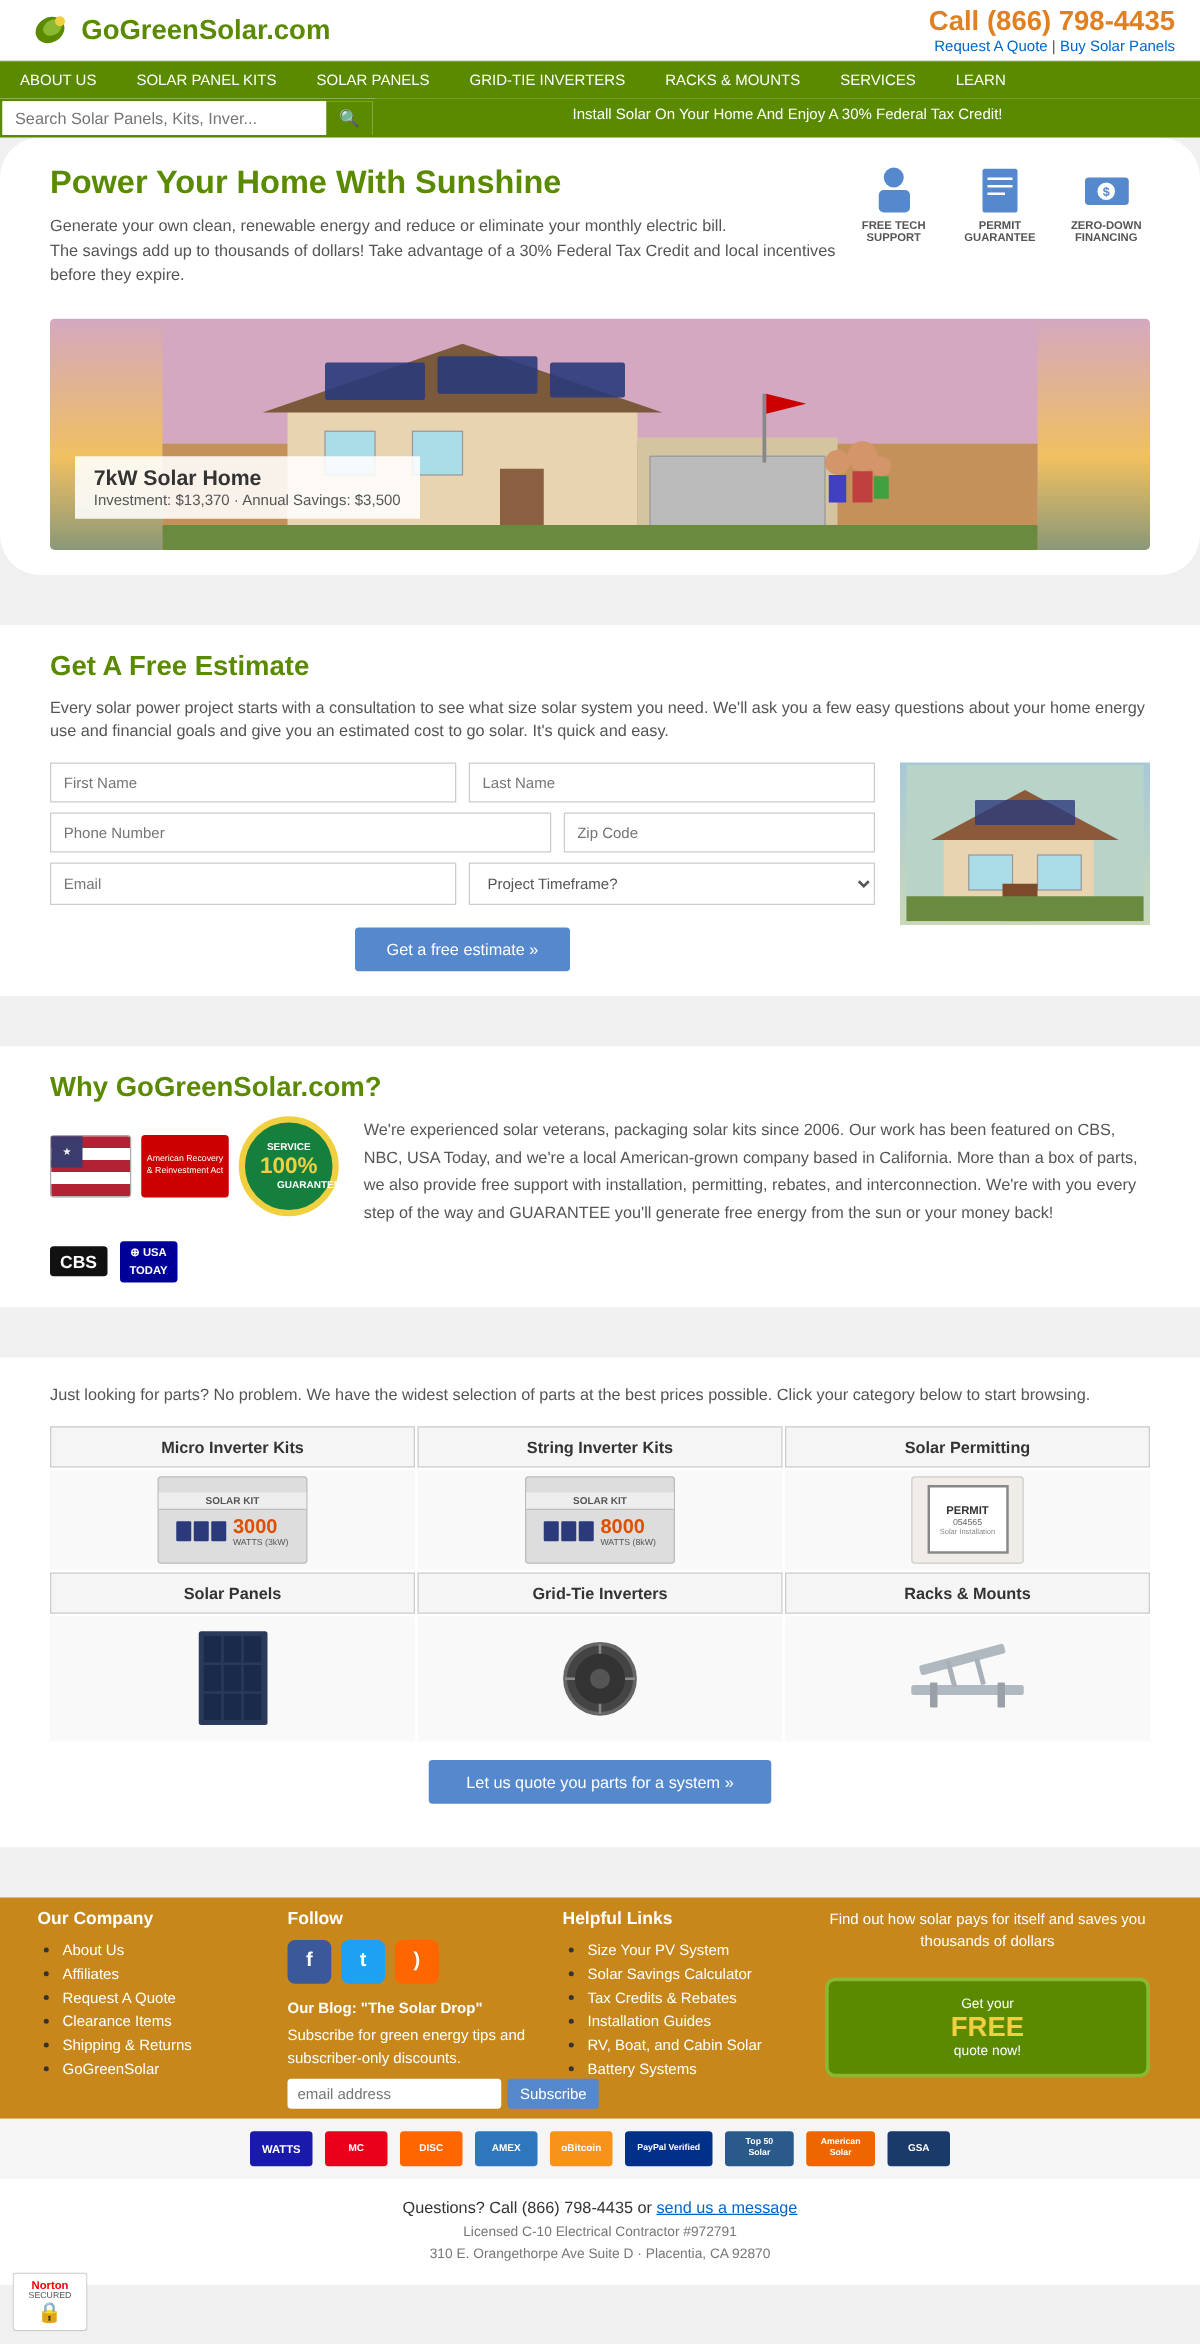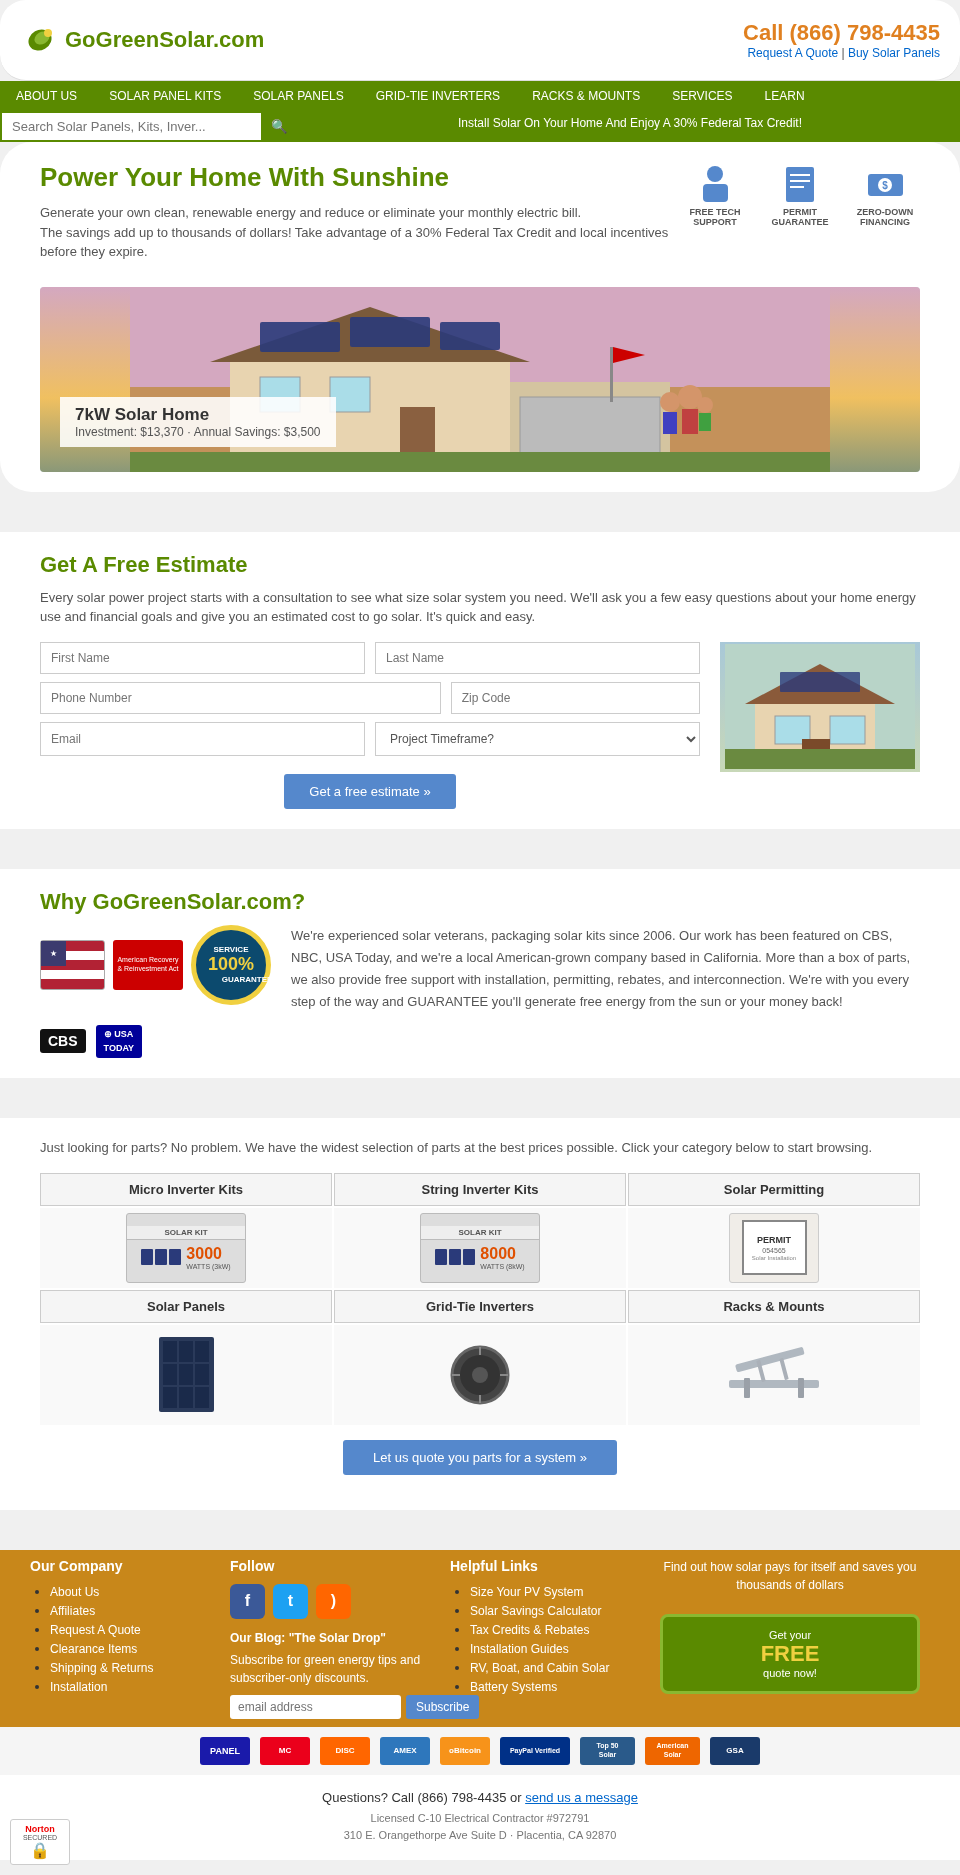--- a/index.html
+++ b/index.html
@@ -1,19 +1,19 @@
 <!DOCTYPE html>
 <html><head>
   <meta charset="utf-8">
   <style>
     * { box-sizing: border-box; margin: 0; padding: 0; }
     body { font-family: Arial, sans-serif; font-size: 13px; background: #f0f0f0; color: #333; width: 960px; }
 
     
-    .header { background: #fff; padding: 20px 20px; display: flex; justify-content: space-between; align-items: center; border-bottom: 1px solid #ddd; border-radius: 26px; }
+    .header { background: #fff; padding: 4px 20px; display: flex; justify-content: space-between; align-items: center; border-bottom: 1px solid #ddd; }
     .logo-area { display: flex; align-items: center; }
     .logo-text { font-size: 22px; font-weight: bold; color: #5a8a00; }
     .logo-leaf { width: 40px; height: 30px; margin-right: 5px; }
     .phone-area { text-align: right; }
     .phone-number { font-size: 22px; font-weight: bold; color: #e08020; }
     .phone-links { font-size: 12px; color: #555; }
     .phone-links a { color: #0066cc; text-decoration: none; }
 
     
     .nav-bar { background: #5a8a00; display: flex; }
@@ -301,21 +301,21 @@
 
 <div class="why-section">
   <h2 class="section-title">Why GoGreenSolar.com?</h2>
   <div class="why-content">
     <div class="why-logos-area">
       <div style="display:flex; gap:8px; align-items:center; flex-wrap:wrap; max-width:240px;">
         <div class="flag-badge" style="width:65px; height:50px; background: linear-gradient(to bottom, #b22234 20%, #fff 20%, #fff 40%, #b22234 40%, #b22234 60%, #fff 60%, #fff 80%, #b22234 80%); position:relative; border:1px solid #aaa;">
           <div style="position:absolute; top:0; left:0; width:25px; height:25px; background:#3c3b6e; display:flex; align-items:center; justify-content:center; color:#fff; font-size:8px;">★</div>
         </div>
         <div class="stimulus-badge" style="width:70px; height:50px; background:#cc0000; display:flex; align-items:center; justify-content:center; color:#fff; font-size:7px; text-align:center; border-radius:3px; padding:3px; line-height:1.2;">American Recovery &amp; Reinvestment Act</div>
-        <div class="service-guarantee" style="width:80px; height:80px; border-radius:50%; background:#0c4a6e; display:flex; align-items:center; justify-content:center; flex-direction:column; color:#fff; border:5px solid #f0d040;">
+        <div class="service-guarantee" style="width:80px; height:80px; border-radius:50%; background:#15803d; display:flex; align-items:center; justify-content:center; flex-direction:column; color:#fff; border:5px solid #f0d040;">
           <div style="font-size:8px; font-weight:bold;">SERVICE</div>
           <div class="guarantee-100" style="font-size:18px; font-weight:bold; color:#f0d040;">100%</div>
           <div style="font-size:8px; font-weight:bold;padding-left:32px;">GUARANTEE</div>
         </div>
       </div>
       <div class="media-logos">
         <div class="cbs-logo" style="background:#111; color:#fff; padding:4px 8px; font-weight:bold; font-size:14px; border-radius:3px;">CBS</div>
         <div class="usa-today-logo" style="background:#009; color:#fff; padding:4px 8px; font-size:9px; font-weight:bold; border-radius:3px; display:flex; flex-direction:column; align-items:center; line-height:1.2;">
           <span>⊕ USA</span>
           <span>TODAY</span>
@@ -433,21 +433,21 @@
   <div class="footer-grid">
 
     <div class="footer-col">
       <div class="footer-col-title">Our Company</div>
       <ul class="footer-list">
         <li><a>About Us</a></li>
         <li><a>Affiliates</a></li>
         <li><a>Request A Quote</a></li>
         <li><a>Clearance Items</a></li>
         <li><a>Shipping &amp; Returns</a></li>
-        <li><a>Installation</a></li>
+        <li><a>GoGreenSolar</a></li>
       </ul>
     </div>
 
     <div class="footer-col">
       <div class="footer-col-title">Follow</div>
       <div class="social-icons">
         <div class="social-icon fb">f</div>
         <div class="social-icon tw">t</div>
         <div class="social-icon rss">)</div>
       </div>
@@ -481,21 +481,21 @@
           <div class="free">FREE</div>
           <div class="quote">quote now!</div>
         </div>
       </div>
     </div>
 
   </div>
 </div>
 
 <div class="payment-section">
-  <div class="pay-logo visa-logo">PANEL</div>
+  <div class="pay-logo visa-logo">WATTS</div>
   <div class="pay-logo mc-logo">MC</div>
   <div class="pay-logo disc-logo">DISC</div>
   <div class="pay-logo amex-logo">AMEX</div>
   <div class="pay-logo btc-logo">oBitcoin</div>
   <div class="pay-logo pp-logo" style="width:70px; font-size:7px;">PayPal Verified</div>
   <div class="pay-logo top50-logo" style="width:55px; font-size:7px; line-height:1.2;">Top 50<br>Solar</div>
   <div class="pay-logo solar-logo" style="width:55px; font-size:7px; line-height:1.2;">American<br>Solar</div>
   <div class="pay-logo gsa-logo">GSA</div>
 </div>
 

